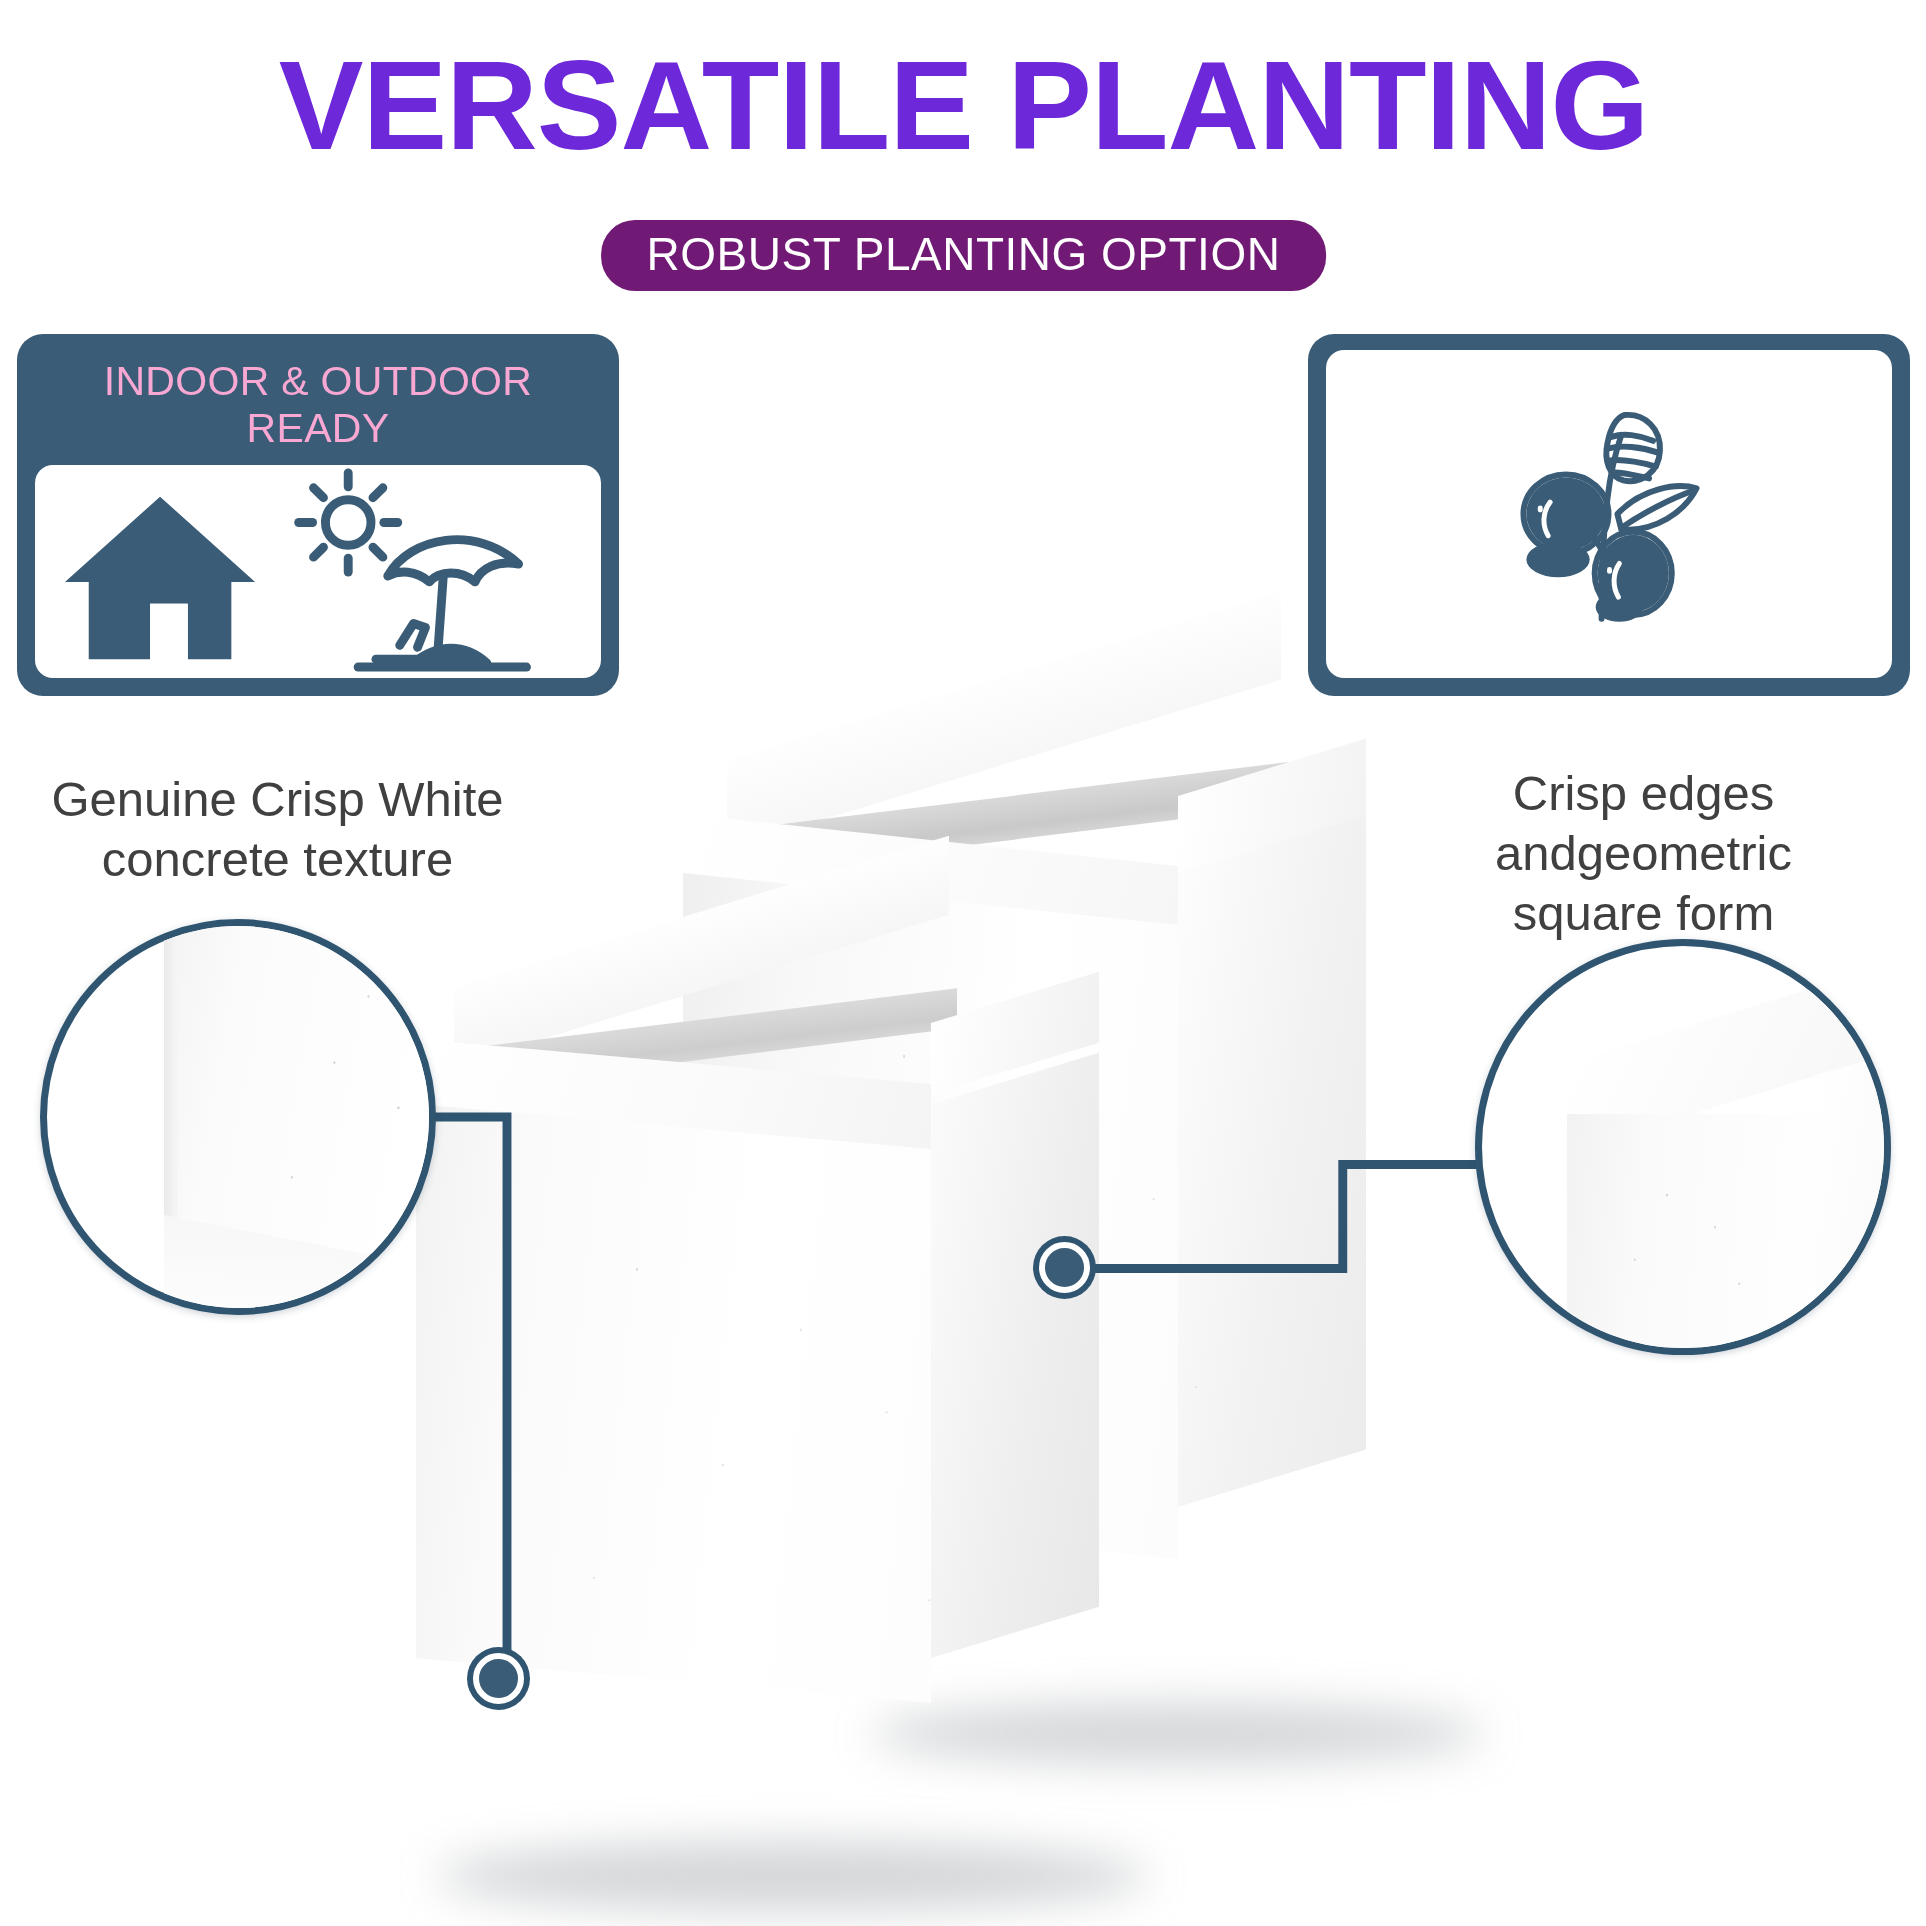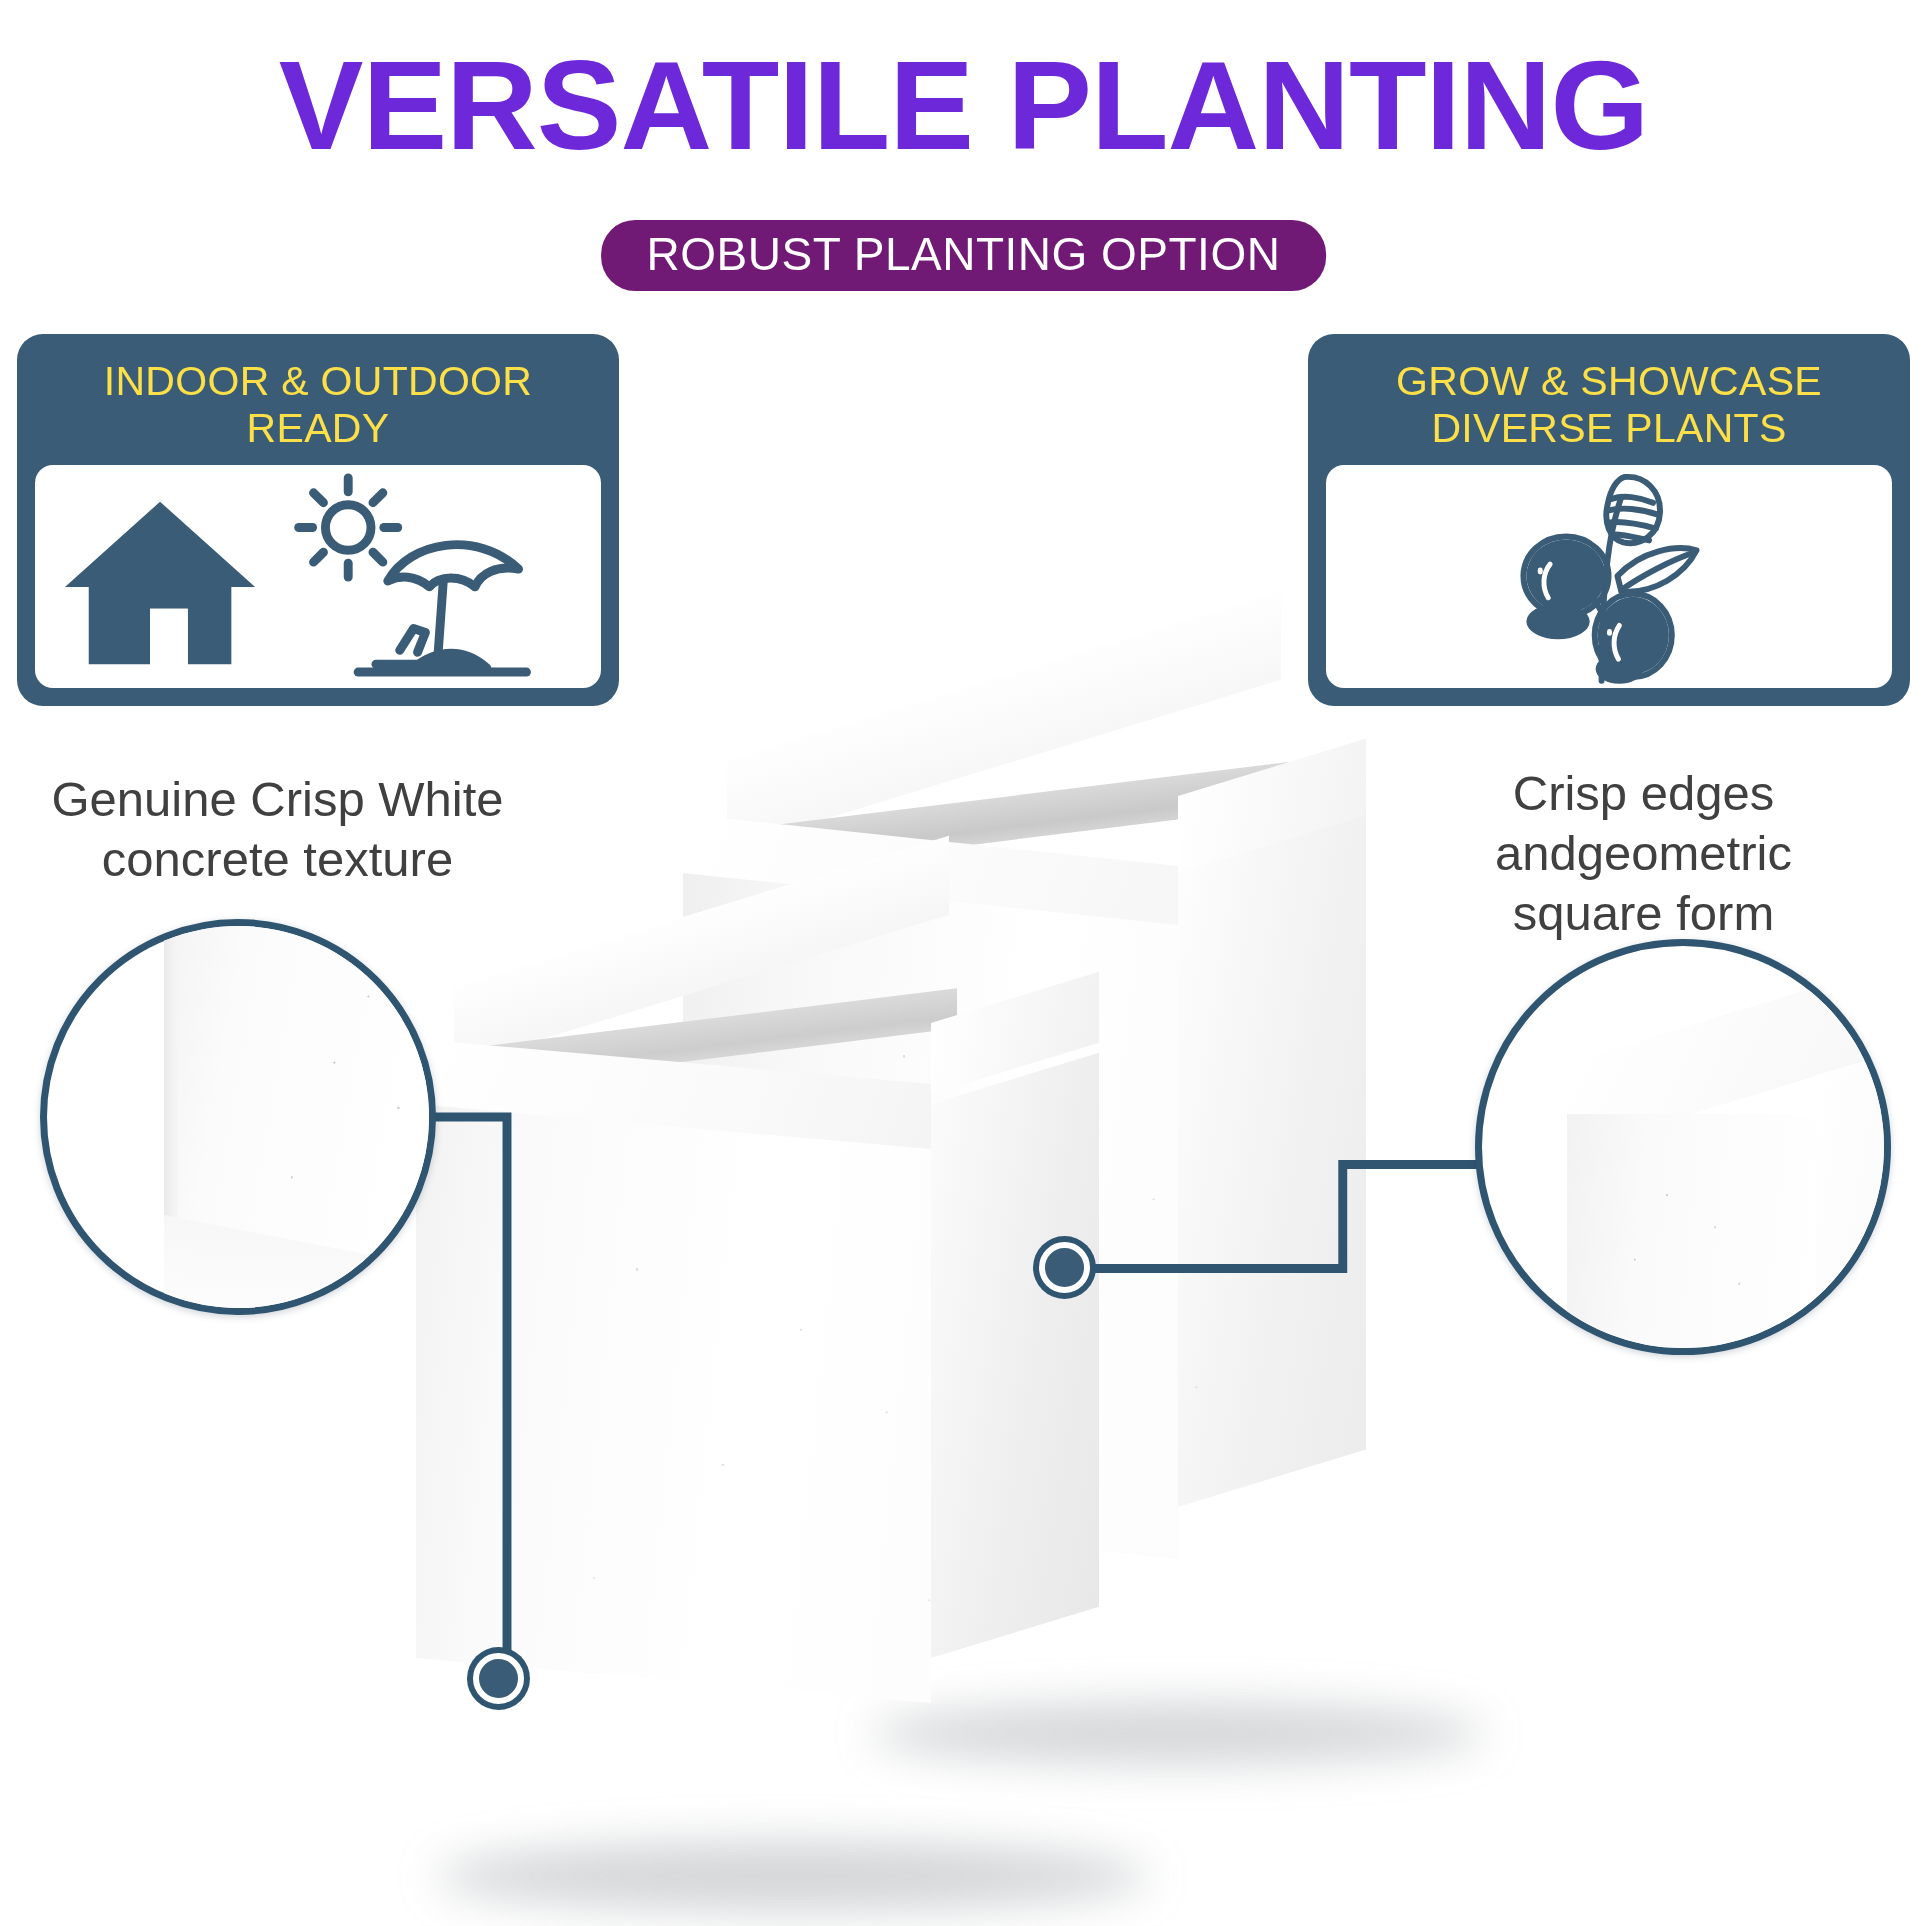--- a/index.html
+++ b/index.html
@@ -48,21 +48,21 @@
   }
   .feature-card {
     width:602px;
     background:#3A5C76;
     border-radius:26px;
     padding:16px 18px 18px 18px;
     display:flex;
     flex-direction:column;
   }
   .feature-card-title {
-    color:#fde047;
+    color:#f9a8d4;
     font-size:41px;
     line-height:1.14;
     text-align:center;
     letter-spacing:0.3px;
     padding:8px 4px 14px 4px;
     min-height:115px;
   }
   .feature-card-icon-panel {
     background:#ffffff;
     border-radius:18px;
@@ -316,21 +316,20 @@
           <path d="M318 196 L380 196"></path>
           <path d="M356 200 C380 180 408 180 430 200 Z" fill="#3A5C76"></path>
           <path d="M300 204 L470 204"></path>
         </g>
       </svg>
     </div>
   </div>
 
 
   <div class="feature-card">
-    <div class="feature-card-title">GROW &amp; SHOWCASE DIVERSE PLANTS</div>
     <div class="feature-card-icon-panel">
       <svg width="277" height="223" viewBox="0 0 280 225">
         <g fill="none" stroke="#3A5C76" stroke-width="6" stroke-linecap="round" stroke-linejoin="round">
 
           <path d="M132 218 C132 172 134 128 138 96 C141 70 146 50 152 32"></path>
 
           <path d="M133 150 C124 134 116 122 108 112"></path>
 
           <path d="M155 12 C176 10 192 26 191 48 C190 70 172 82 154 78 C140 74 134 58 138 40 C141 25 147 15 155 12 Z"></path>
           <path d="M142 34 C154 30 170 32 184 38"></path>

